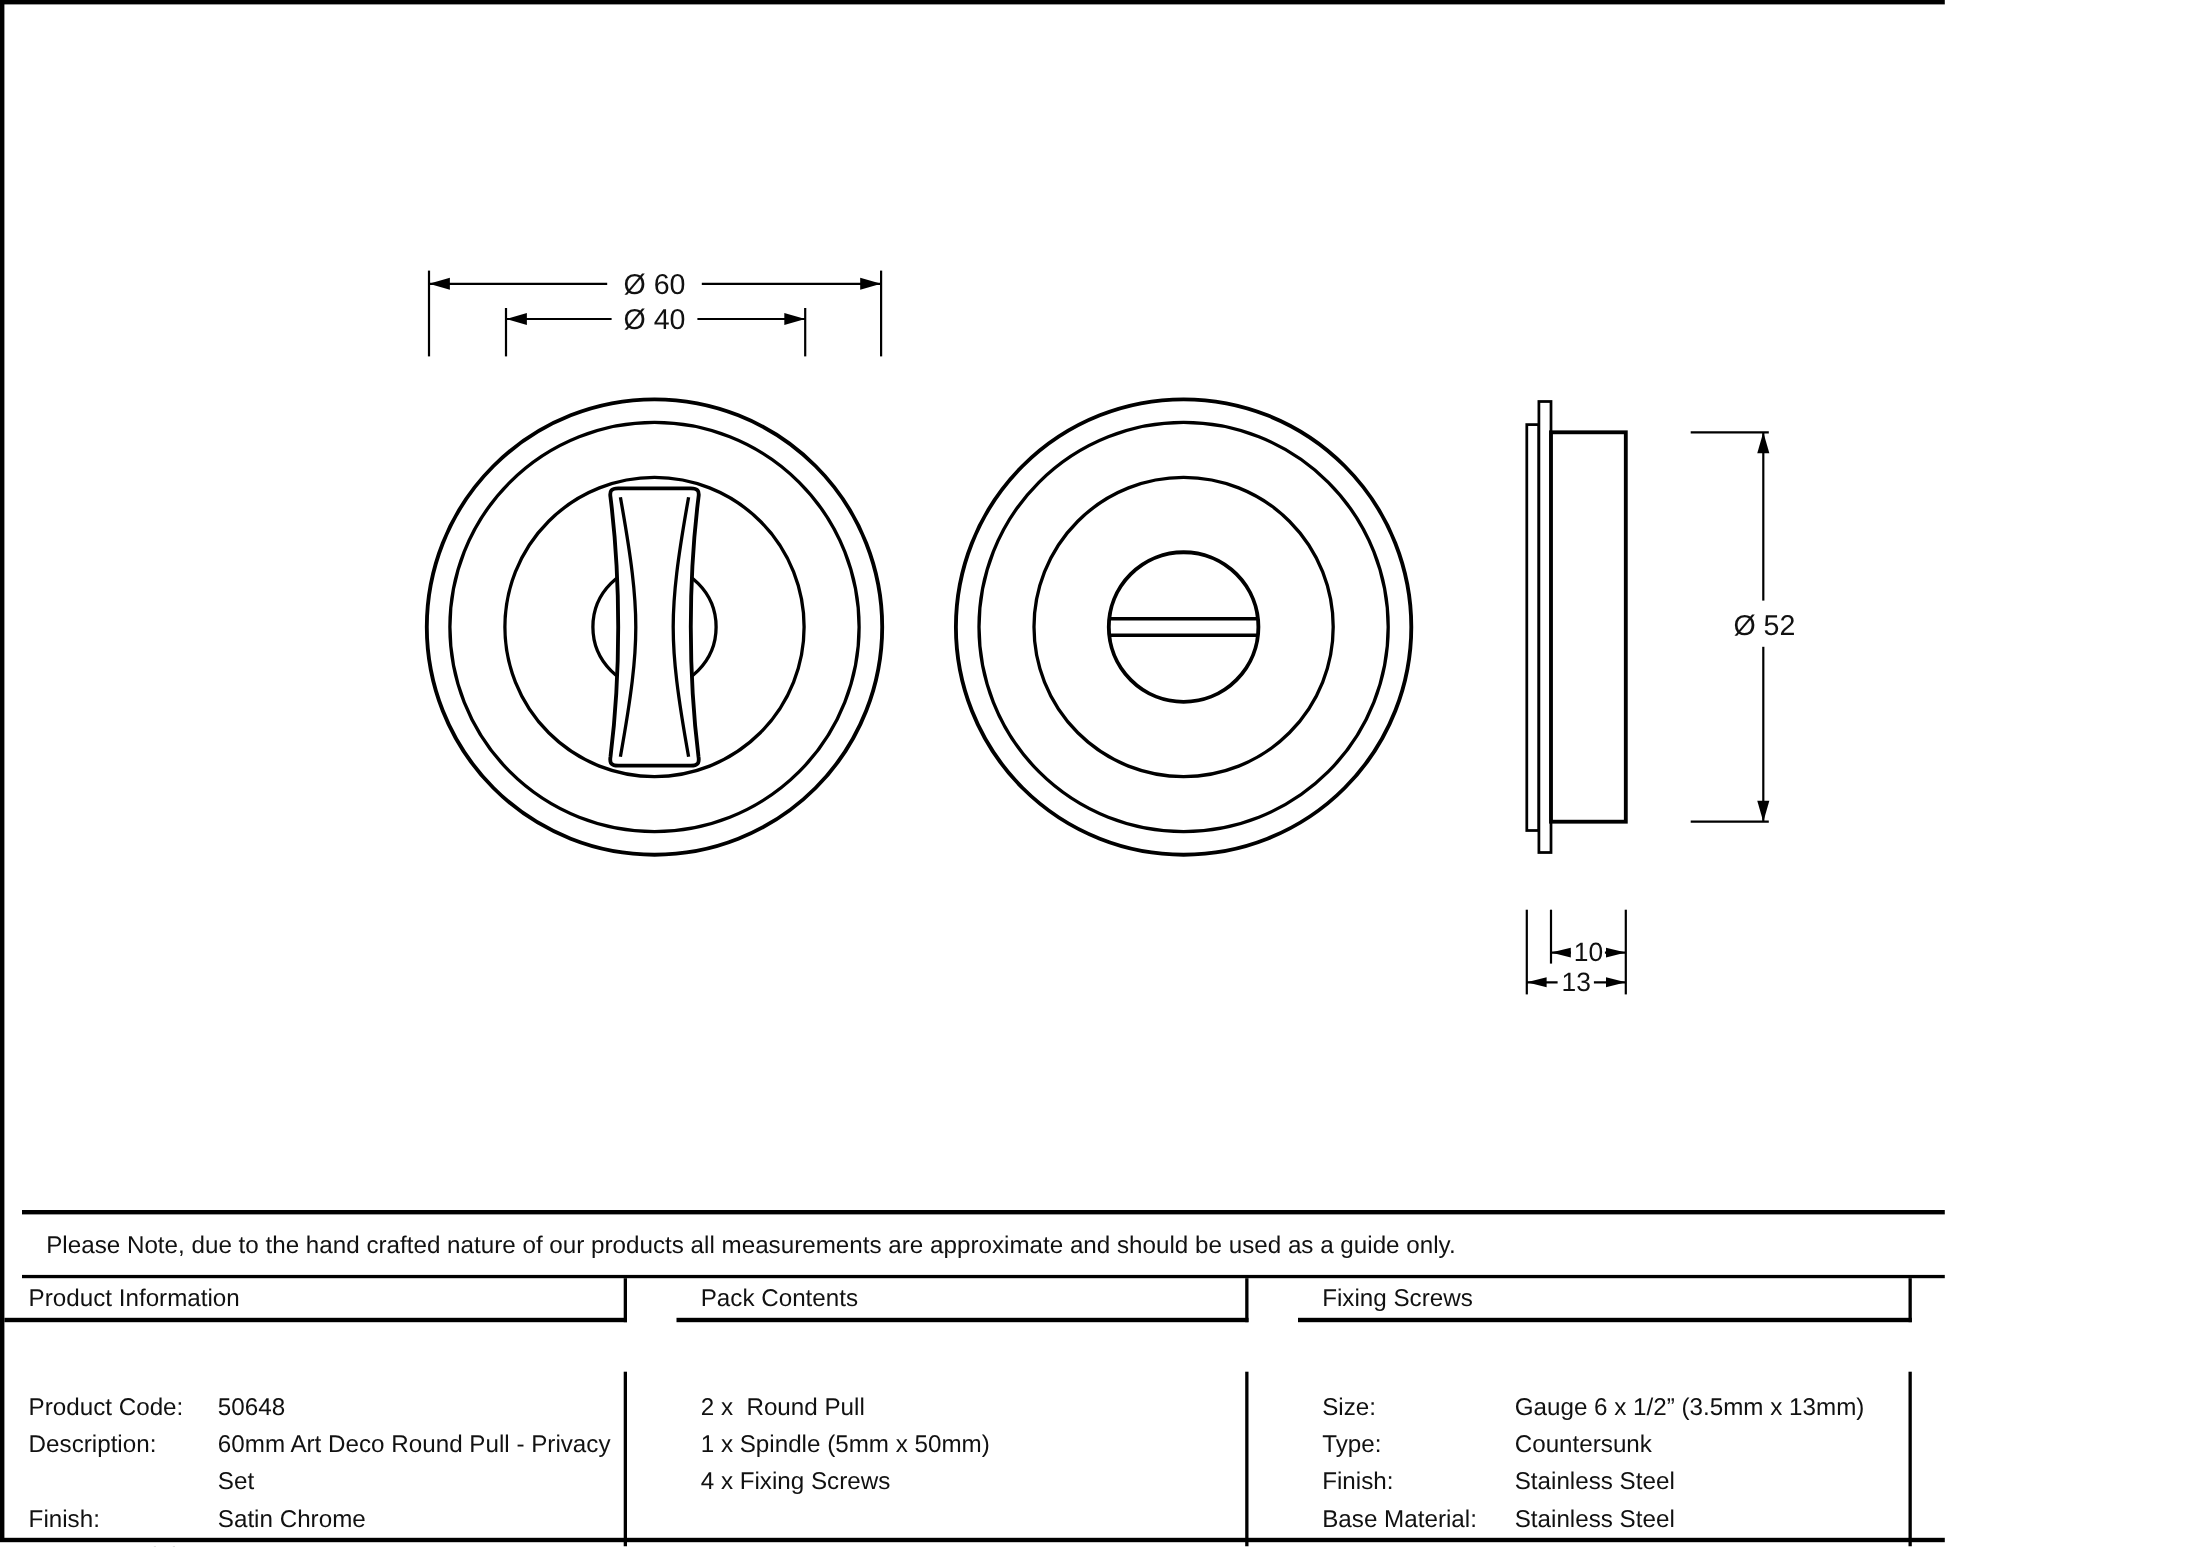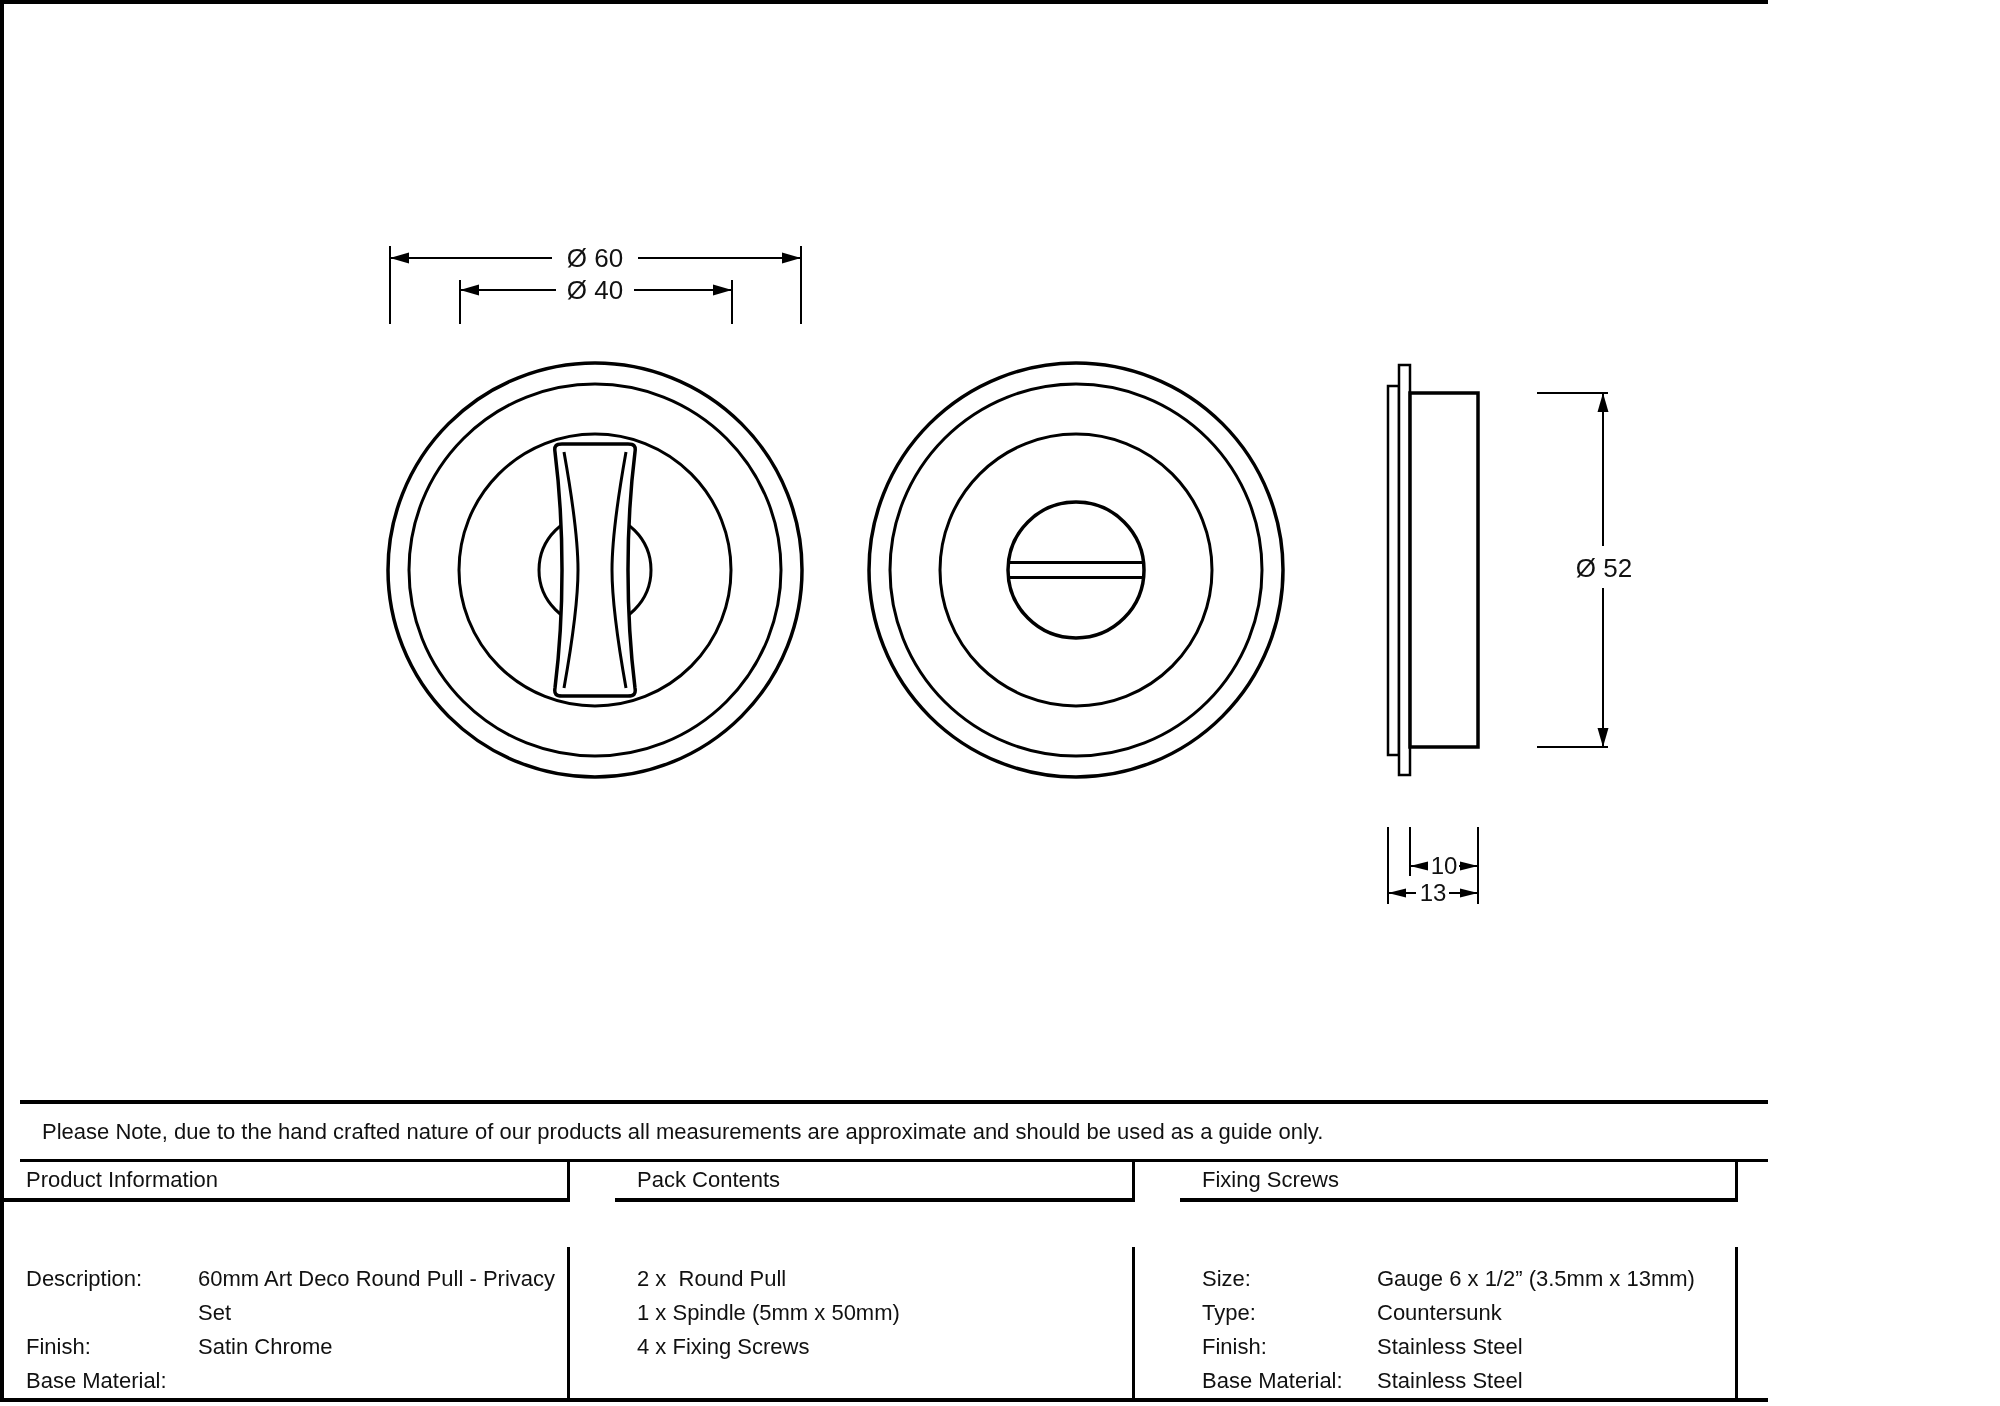--- a/index.html
+++ b/index.html
@@ -146,20 +146,24 @@
       </svg>
       <span class="logo-fromthe">Satin the</span>
       <span class="logo-diamond">◆</span>
       <span class="logo-nvil">nvil</span>
       <span class="logo-reg">®</span>
       <span class="logo-site">www.fromtheanvil.co.uk</span>
     </div>
 
     <div class="bcell">
       <div class="trow">
+        <span class="tlabel">Product Code:</span>
+        <span class="tvalue">50648</span>
+      </div>
+      <div class="trow">
         <span class="tlabel">Description:</span>
         <span class="tvalue wrapval">60mm Art Deco Round Pull - Privacy Set</span>
       </div>
       <div class="trow">
         <span class="tlabel">Finish:</span>
         <span class="tvalue">Satin Chrome</span>
       </div>
       <div class="trow">
         <span class="tlabel">Base Material:</span>
       </div>

